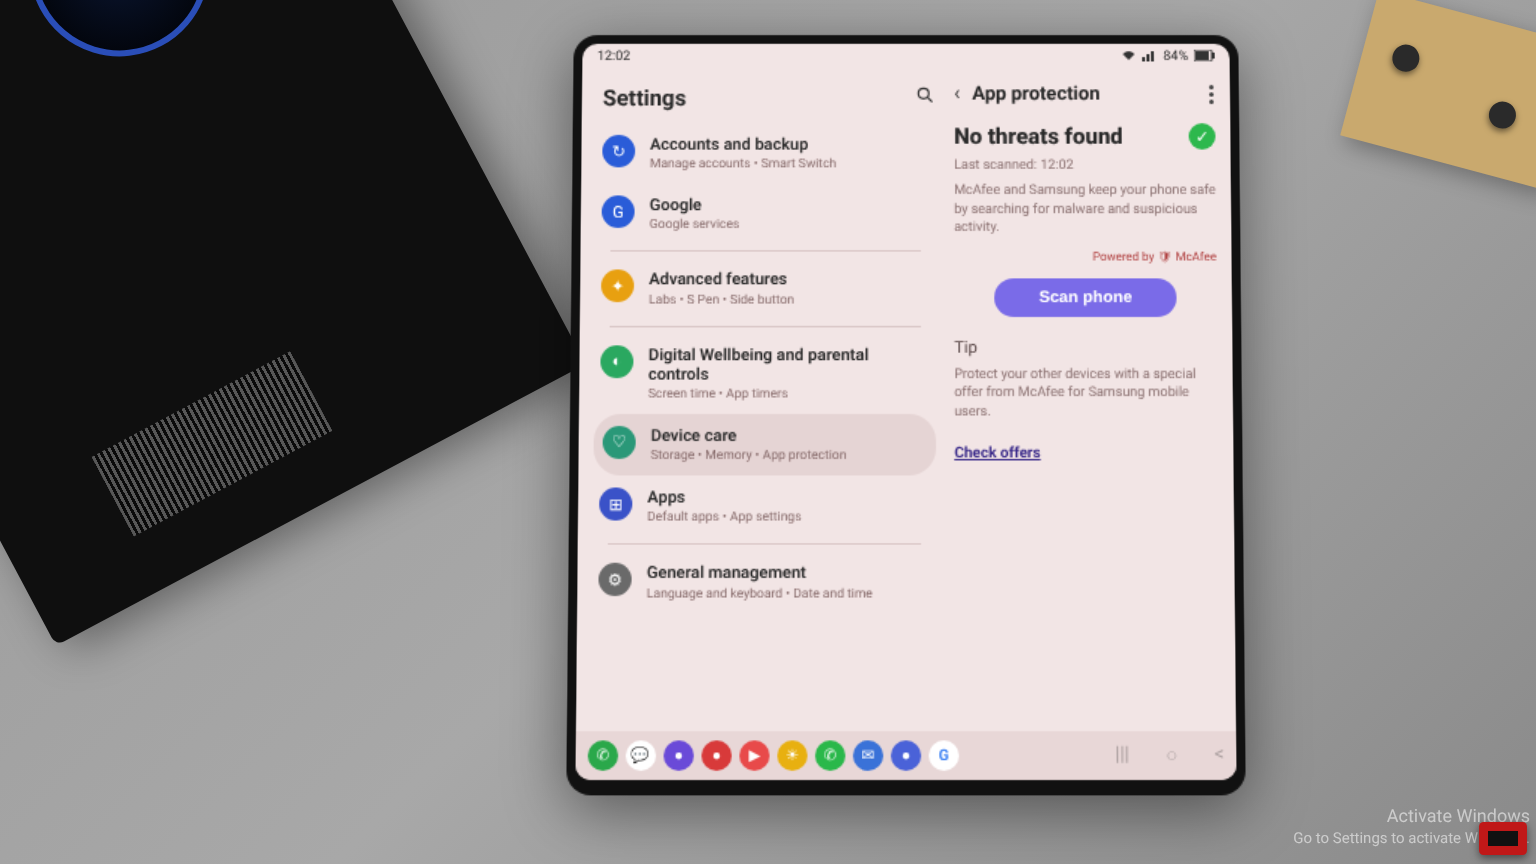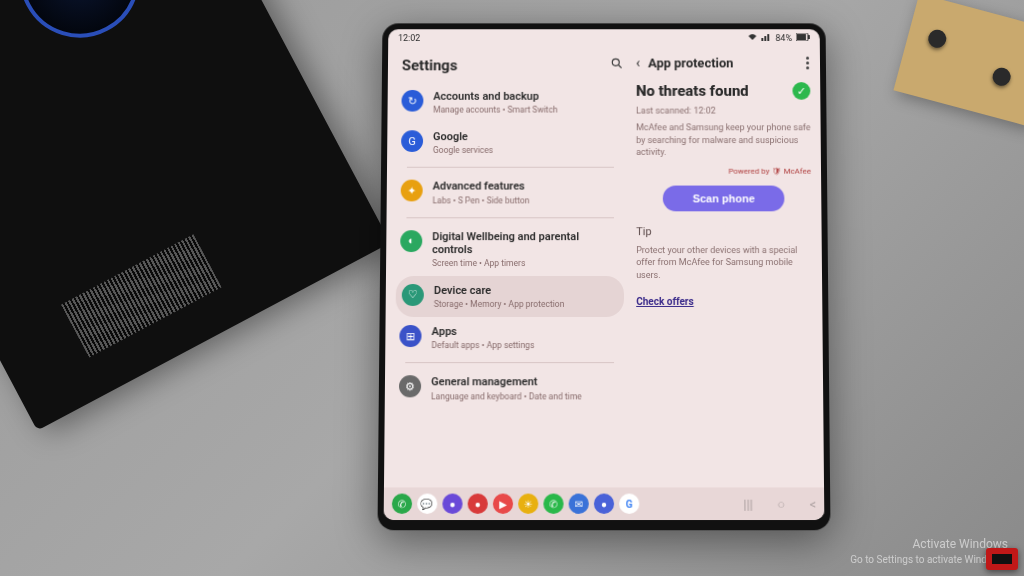--- a/index.html
+++ b/index.html
@@ -127,21 +127,21 @@
   .tb-apps { display:flex; gap:5px; }
   .tb-ic {
     width:20px; height:20px; border-radius:50%;
     display:flex; align-items:center; justify-content:center;
     font-size:10px; color:#fff;
   }
   .tb-nav { display:flex; gap:24px; margin-left:auto; opacity:.35; }
   .nav-b { font-size:13px; color:#333; }
   
   .watermark {
-    position:absolute; right:16px; bottom:10px;
+    position:absolute; right:4px; bottom:10px;
     font-size:12px; color:rgba(255,255,255,.55); text-align:right; line-height:1.3;
   }
   .watermark .l2 { font-size:10px; }
   .logo-br {
     position:absolute; right:6px; bottom:6px;
     width:32px; height:22px; background:#c01818; border-radius:3px;
     box-shadow:0 2px 6px rgba(0,0,0,.5);
     display:flex; align-items:center; justify-content:center;
   }
   .logo-br::after { content:''; width:20px; height:10px; background:#111; }

